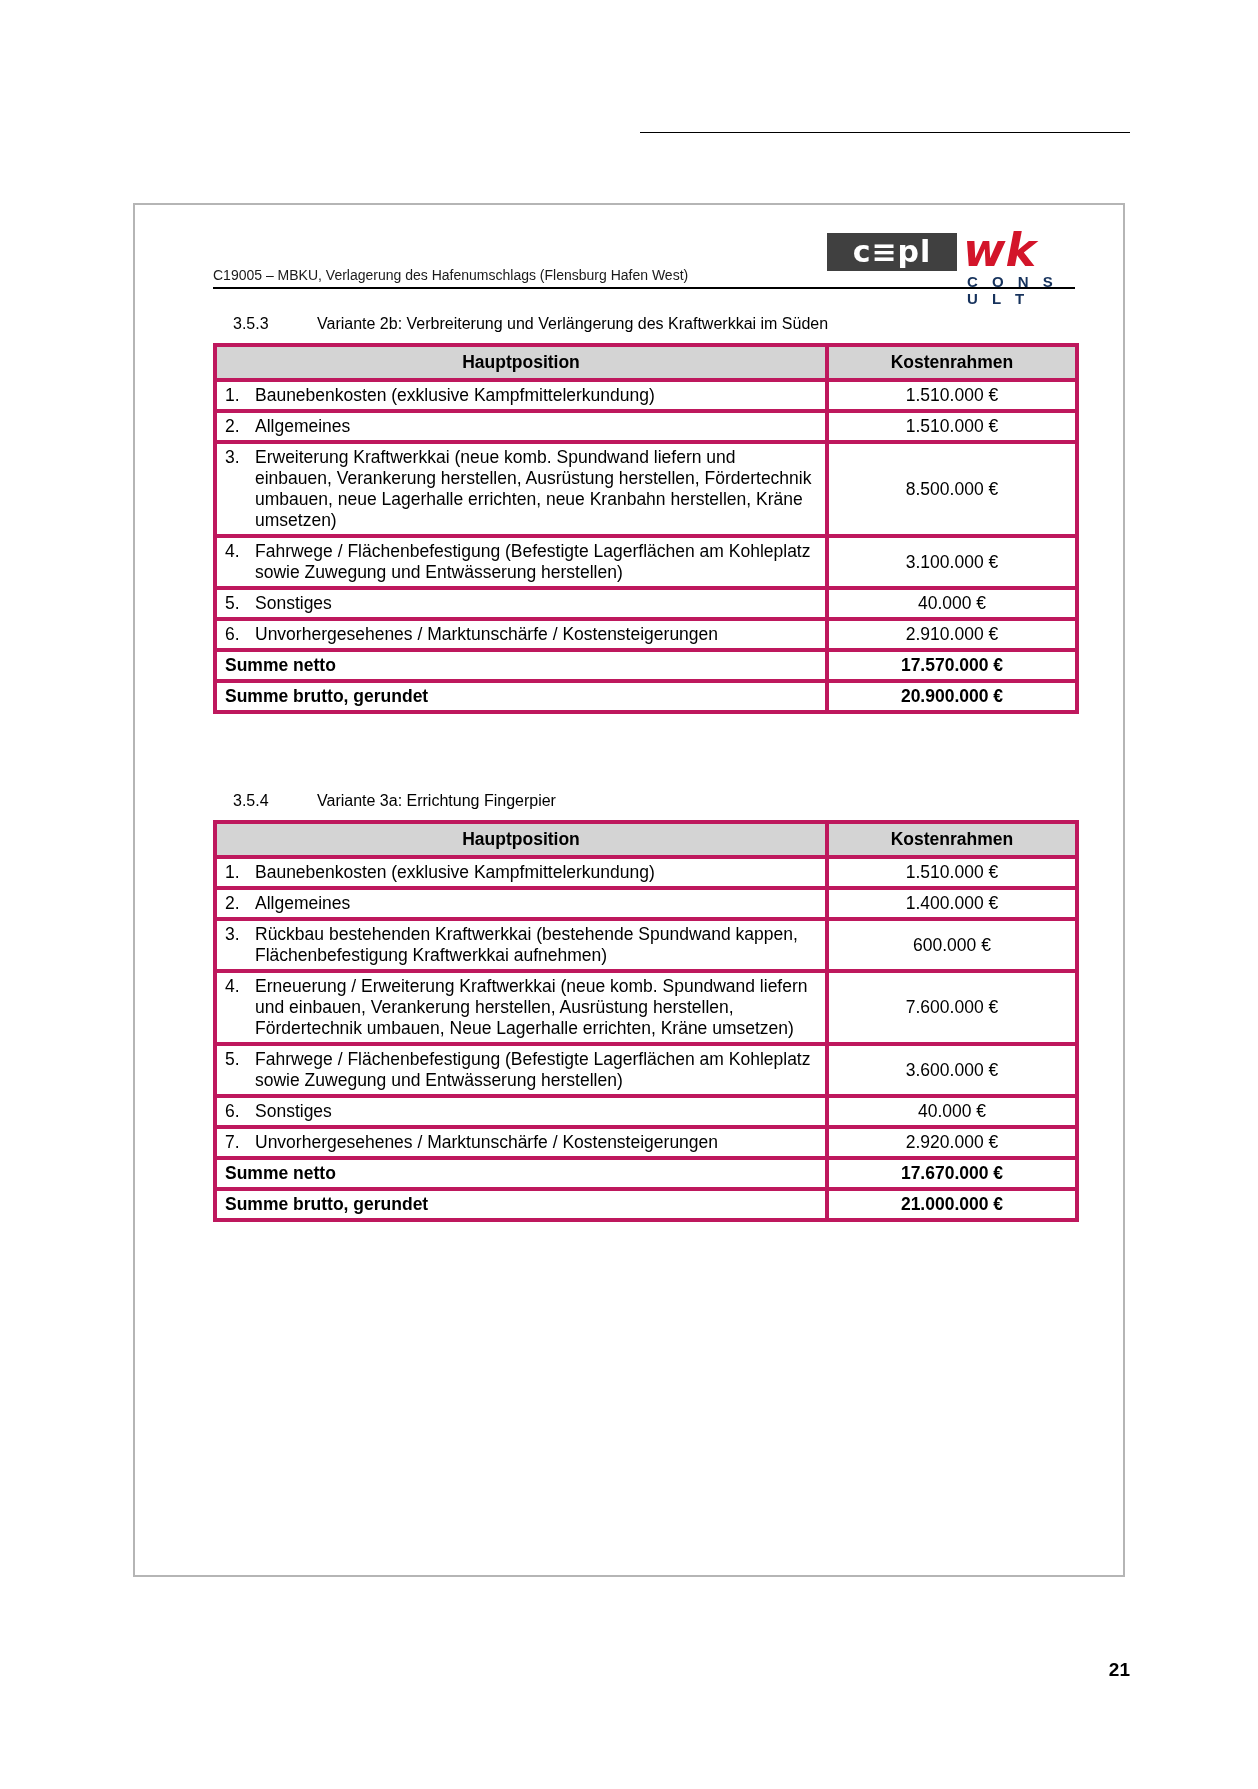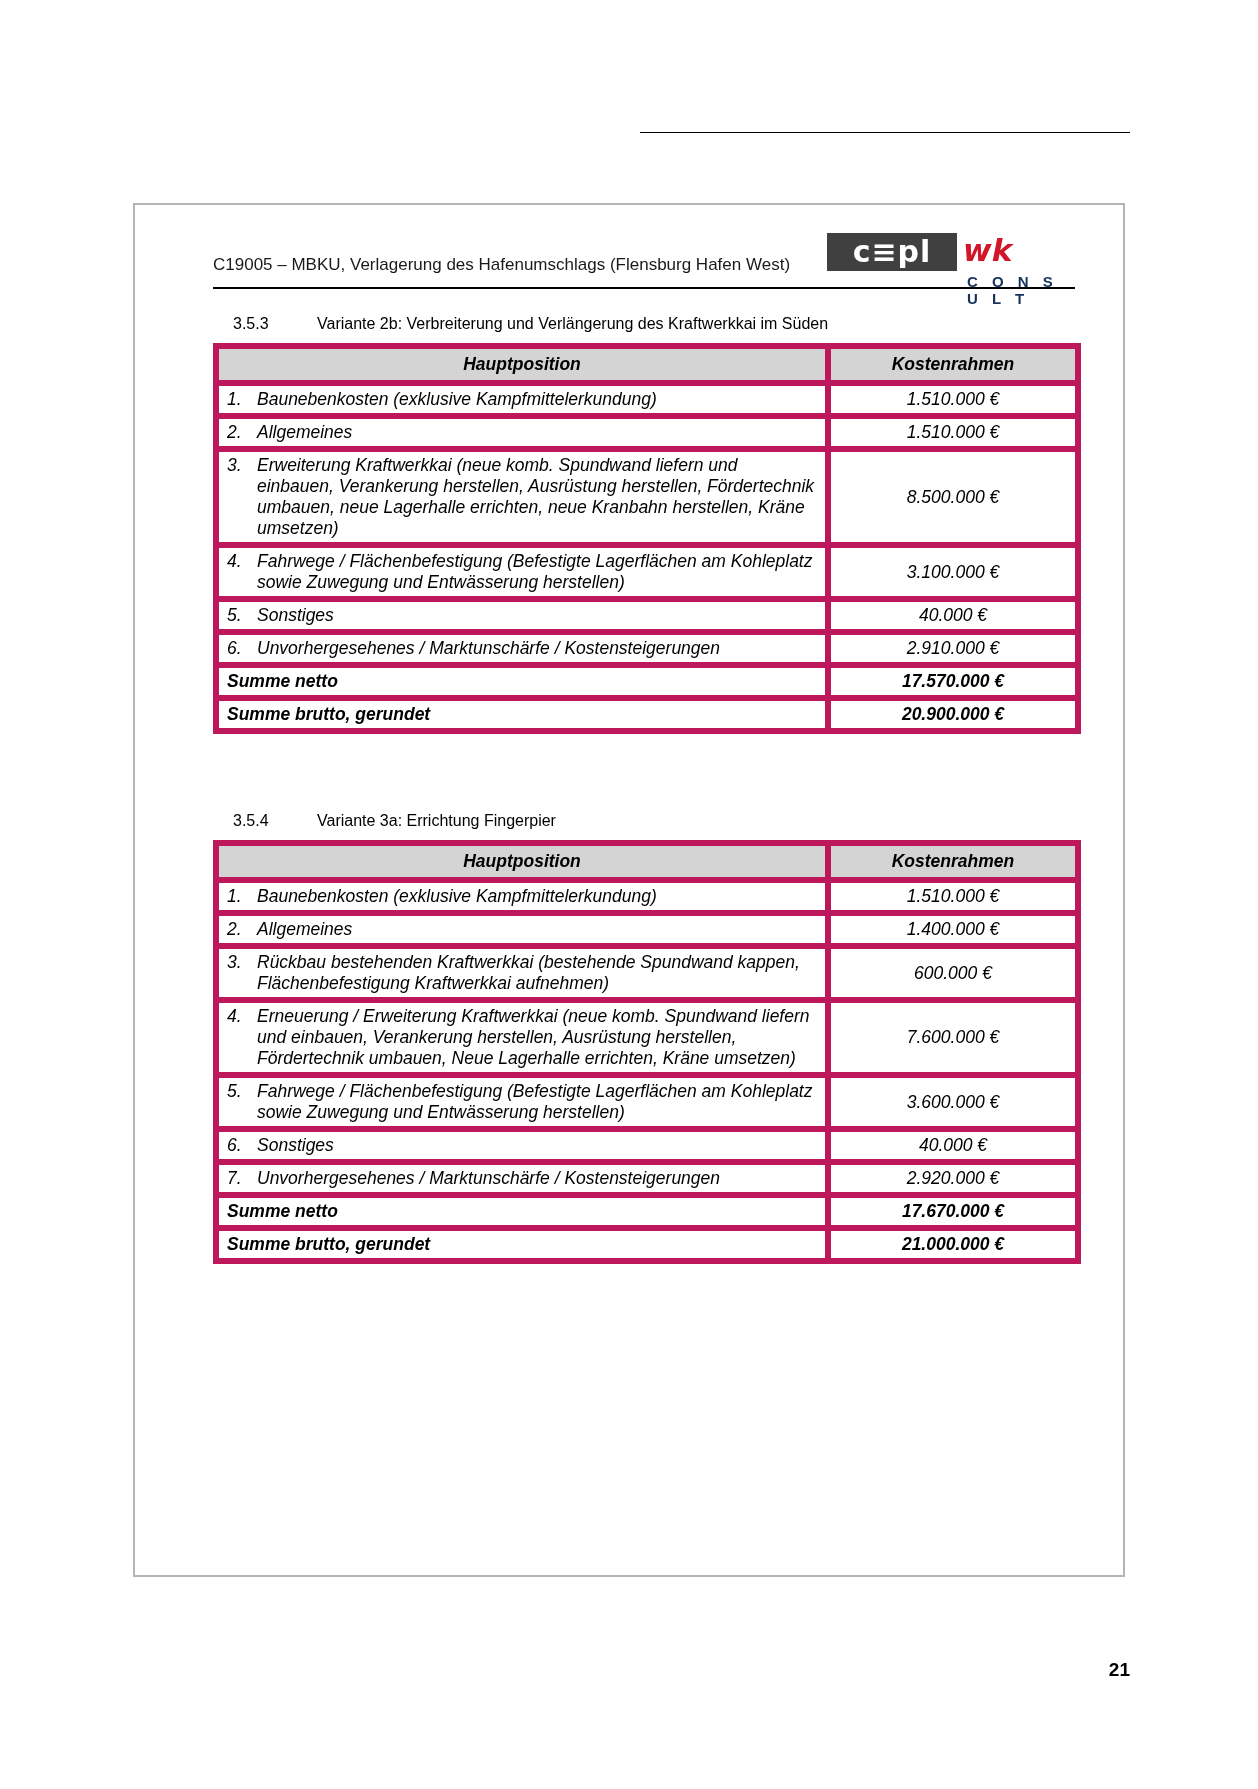--- a/index.html
+++ b/index.html
@@ -65,22 +65,22 @@
   }
 
   
   .project-row {
     position: relative;
     height: 62px;
   }
   .project-code {
     position: absolute;
     left: 44px;
-    top: 28px;
-    font-size: 17px;
+    top: 40px;
+    font-size: 14px;
     color: #1a1a1a;
     white-space: nowrap;
   }
   .logo {
     position: absolute;
     right: 0px;
     top: 0px;
     width: 248px;
     height: 58px;
   }
@@ -99,21 +99,21 @@
     text-align: center;
     line-height: 38px;
   }
   .logo-wk {
     position: absolute;
     left: 136px;
     top: 0px;
     font-family: "DejaVu Sans", sans-serif;
     font-weight: bold;
     font-style: italic;
-    font-size: 31px;
+    font-size: 46px;
     color: #d3152a;
     line-height: 46px;
   }
   .logo-consult {
     position: absolute;
     left: 140px;
     top: 46px;
     font-size: 15px;
     letter-spacing: 5px;
     color: #16325c;
@@ -144,25 +144,24 @@
 
   
   table.cost-table {
     margin-left: 44px;
     margin-top: 10px;
     border-collapse: collapse;
     width: 862px;
     table-layout: fixed;
   }
   table.cost-table td, table.cost-table th {
-    border: 6px solid #be185d;
+    border: 4px solid #be185d;
     font-size: 17.5px;
     padding: 3px 8px;
     vertical-align: middle;
-    font-style: italic;
   }
   table.cost-table th {
     background: #d4d4d4;
     font-weight: bold;
     text-align: center;
     font-size: 17.5px;
     padding: 5px 8px;
   }
   .col-pos { width: 612px; }
   .col-cost { width: 250px; }

